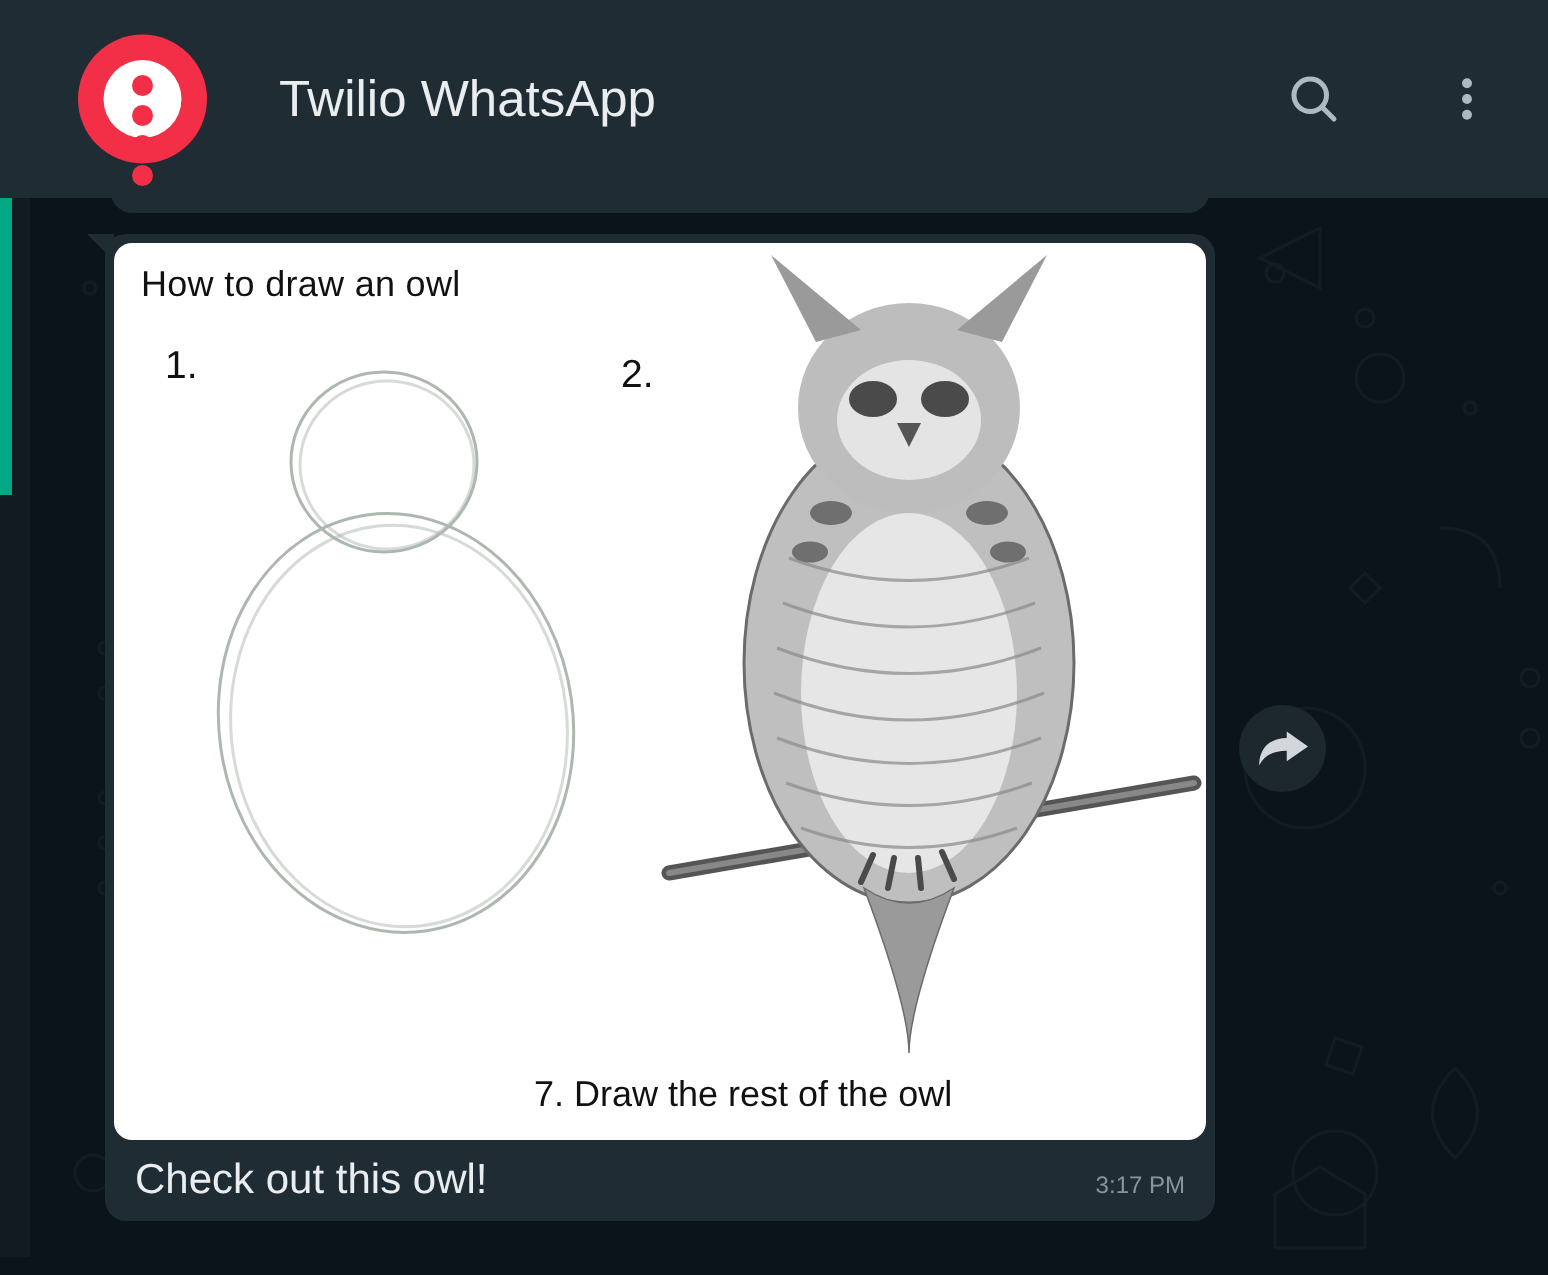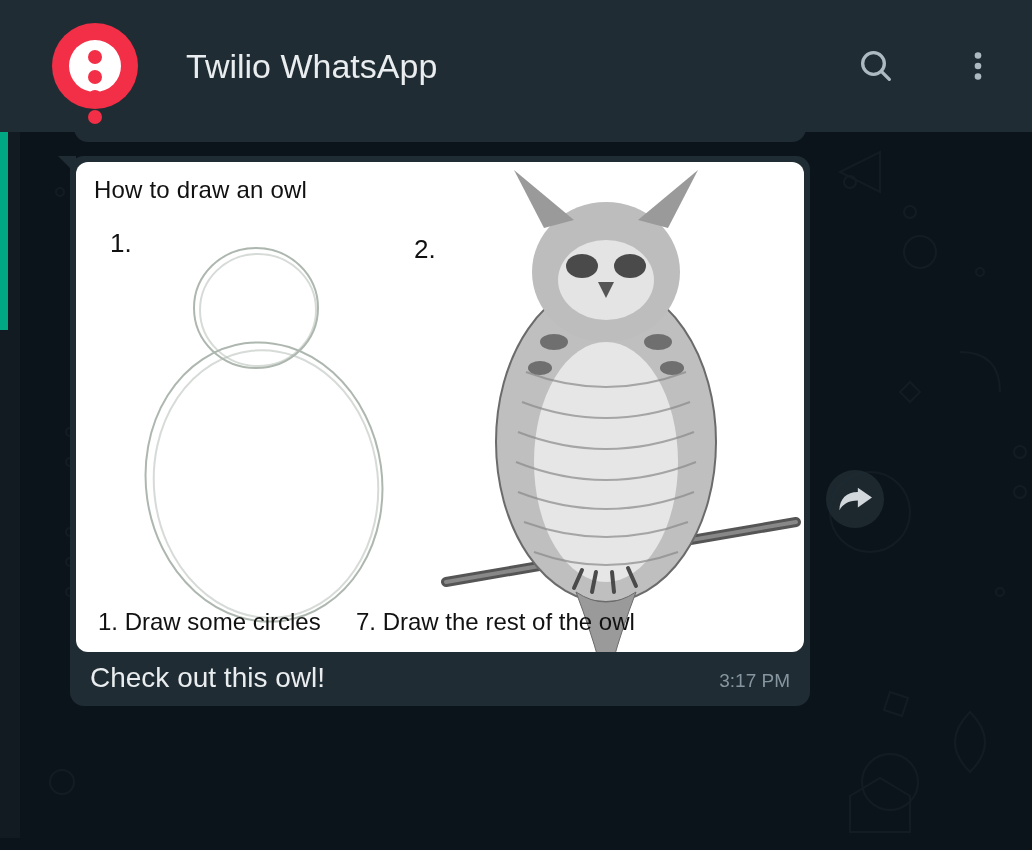--- a/index.html
+++ b/index.html
@@ -105,21 +105,21 @@
     content: "";
     position: absolute;
     top: 0; left: -12px;
     width: 0; height: 0;
     border-top: 18px solid #202c33;
     border-left: 18px solid transparent;
   }
 
   .attachment {
     width: 100%;
-    height: 490px;
+    height: 598px;
     background: #fff;
     border-radius: 12px;
     overflow: hidden;
     position: relative;
     color: #111;
     font-family: "Trebuchet MS", "Century Gothic", Arial, sans-serif;
   }
   .attachment .title {
     position: absolute;
     top: 14px; left: 18px;
@@ -163,21 +163,21 @@
     padding: 10px 14px 2px 14px;
     gap: 16px;
   }
   .msg-text {
     color: #e9edef;
     font-size: 28px;
     flex: 1;
   }
   .msg-time {
     color: #8696a0;
-    font-size: 19px;
+    font-size: 16px;
     padding-bottom: 2px;
   }
 
   .forward-btn {
     position: absolute;
     top: 338px;
     left: 806px;
     width: 58px; height: 58px;
     border-radius: 50%;
     background: rgba(32,44,51,0.85);
@@ -301,21 +301,20 @@
           <path d="M170 430 q30 80 30 110 q0 -30 30 -110 q-30 20 -60 0 Z" fill="#9a9a9a" stroke="#6b6b6b" stroke-width="1"></path>
           <g stroke="#4a4a4a" stroke-width="4" stroke-linecap="round">
             <path d="M176 408 l-8 18"></path>
             <path d="M190 410 l-4 20"></path>
             <path d="M206 410 l2 20"></path>
             <path d="M222 406 l8 18"></path>
           </g>
         </g>
       </svg>
 
-      <div class="cap1">1. Draw some circles</div>
       <div class="cap2">7. Draw the rest of the owl</div>
     </div>
 
     <div class="msg-row">
       <div class="msg-text">Check out this owl!</div>
       <div class="msg-time">3:17 PM</div>
     </div>
   </div>
 
   <div class="forward-btn">

